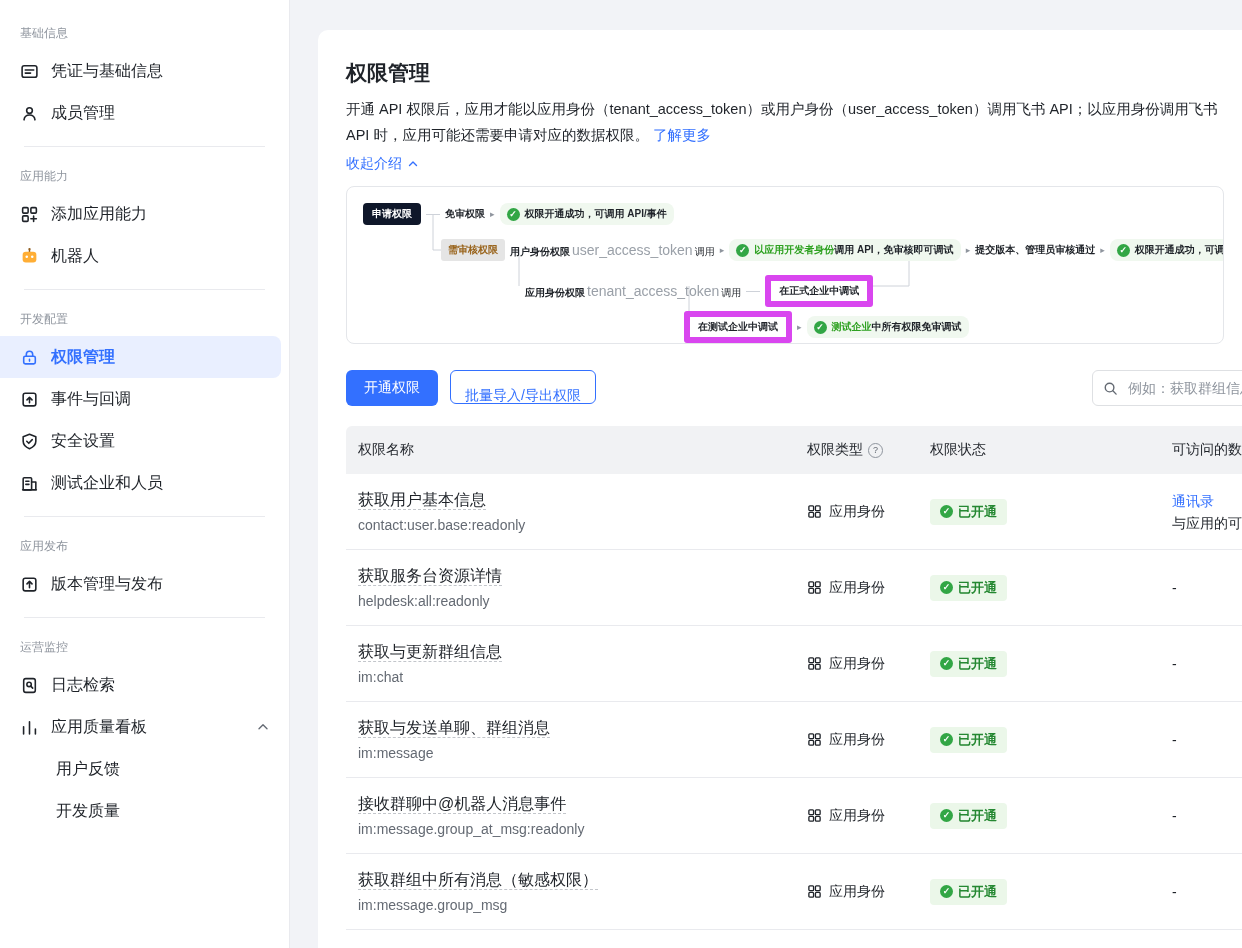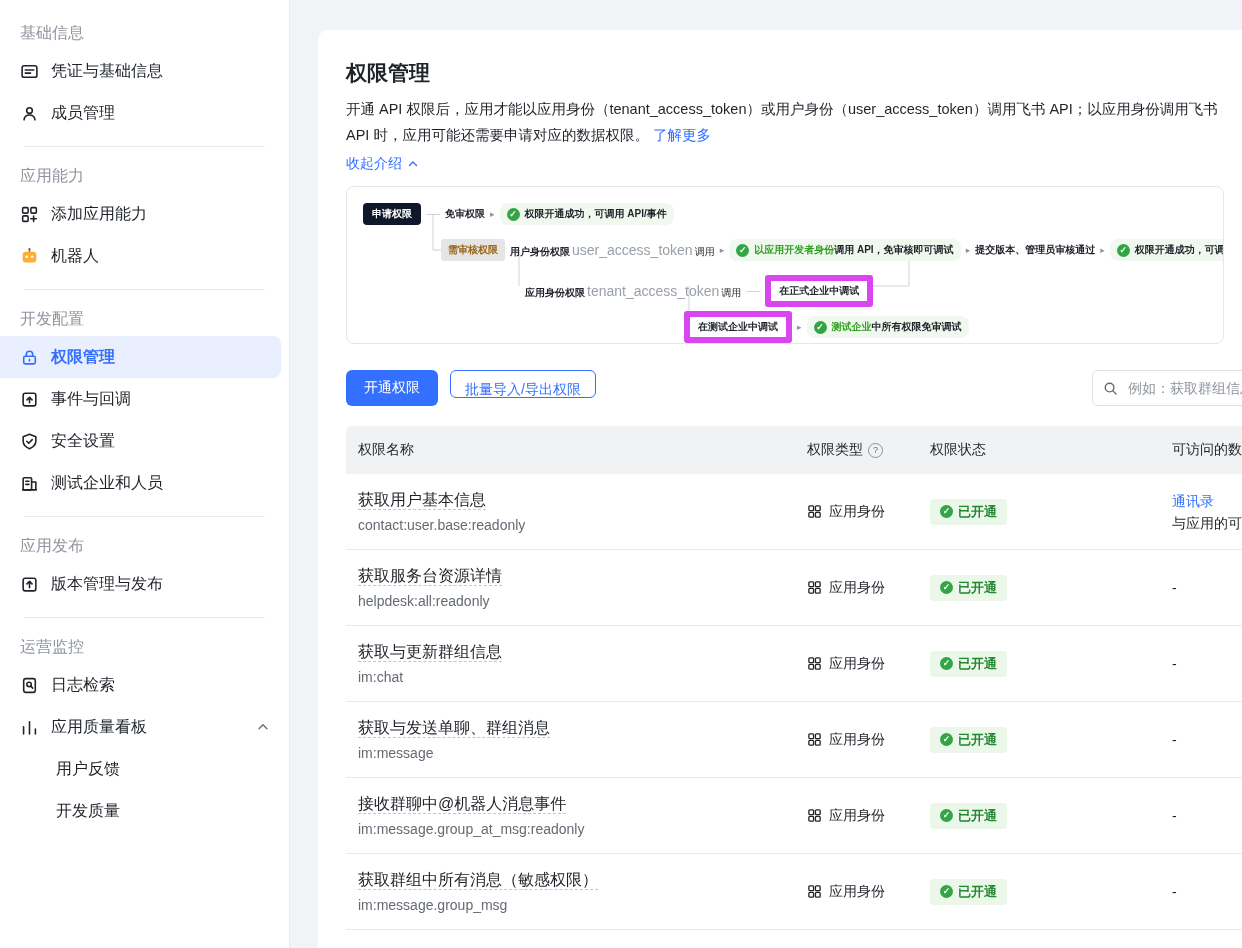--- a/index.html
+++ b/index.html
@@ -8,21 +8,21 @@
     width:1242px; height:948px; overflow:hidden; position:relative;
     background:#f2f3f7; font-family:"Liberation Sans", sans-serif; color:#1f2329;
   }
   a { text-decoration:none; }
 
   
   .sidebar {
     position:absolute; left:0; top:0; width:290px; height:948px; background:#fff;
     border-right:1px solid #e9eaee; padding-top:16px; z-index:2;
   }
-  .section-title { height:34px; line-height:34px; padding:0 20px; color:#8f959e; font-size:16px; }
+  .section-title { height:34px; line-height:34px; padding:0 20px; color:#8f959e; font-size:12px; }
   .nav-item {
     height:42px; display:flex; align-items:center; gap:12px; padding:0 18px 0 20px;
     font-size:16px; color:#1f2329; cursor:pointer; position:relative;
   }
   .nav-item.selected { background:#e9efff; color:#3370ff; font-weight:700; border-radius:0 8px 8px 0; margin-right:8px; }
   .nav-item.sub { padding-left:56px; }
   .nav-icon { width:19px; height:19px; display:inline-flex; align-items:center; justify-content:center; flex:none; }
   .nav-label { white-space:nowrap; overflow:hidden; }
   .chev { margin-left:auto; width:16px; height:16px; color:#646a73; display:inline-flex; }
   .divider { height:1px; background:#e9eaee; margin:12px 24px; }
@@ -52,21 +52,21 @@
   .hlg { color:#2ea121; }
   .ck { width:13px; height:13px; border-radius:50%; background:#32a645; color:#fff; font-size:9px; line-height:13px; text-align:center; display:inline-block; flex:none; }
   .ck::before { content:"✓"; }
   .arw { color:#8f959e; font-size:9px; }
   .arw::before { content:"▸"; }
   .mini-line { width:14px; height:1px; background:#ced2d9; }
 
   
   .toolbar { margin-top:26px; height:36px; position:relative; display:flex; gap:12px; }
   .btn-primary { background:#3370ff; color:#fff; border:none; border-radius:6px; padding:0 18px; height:36px; font-size:14px; font-family:inherit; cursor:pointer; }
-  .btn-outline { background:#fff; color:#3370ff; border:1px solid #3370ff; border-radius:6px; padding:10px 14px; height:28px; font-size:14px; font-family:inherit; cursor:pointer; }
+  .btn-outline { background:#fff; color:#3370ff; border:1px solid #3370ff; border-radius:6px; padding:16px 14px; height:28px; font-size:14px; font-family:inherit; cursor:pointer; }
   .search-wrap { position:absolute; left:746px; top:0; width:260px; height:36px; border:1px solid #dee0e3; border-radius:6px; display:flex; align-items:center; padding:0 10px; gap:8px; background:#fff; }
   .search-wrap svg { width:15px; height:15px; flex:none; color:#646a73; }
   .search-wrap input { border:none; outline:none; font-size:14px; font-family:inherit; color:#1f2329; width:100%; background:transparent; }
   .search-wrap input::placeholder { color:#8f959e; }
 
   
   .table { margin-top:20px; width:944px; }
   .thead {
     display:grid; grid-template-columns:449px 123px 242px 1fr; align-items:center;
     height:48px; background:#f1f2f4; border-radius:6px 6px 0 0; font-size:14px; color:#1f2329;

